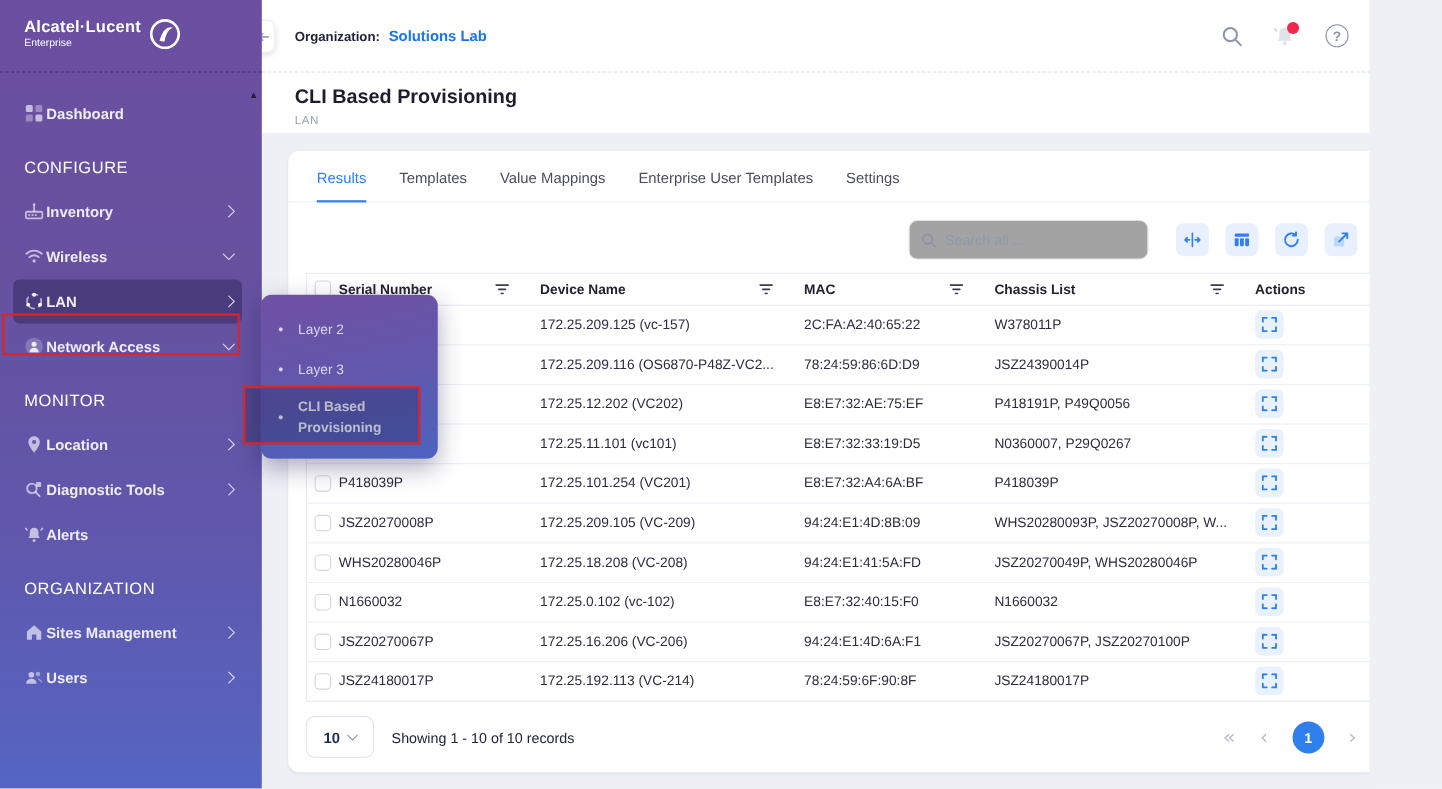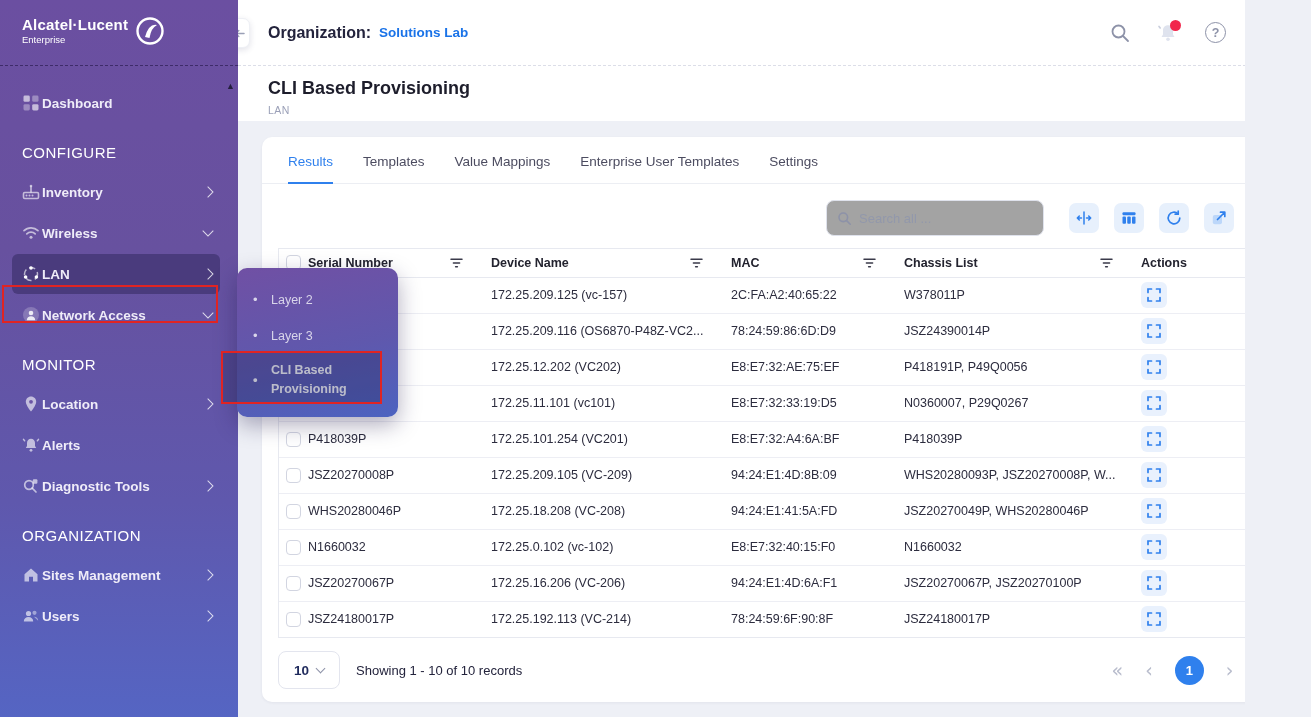--- a/index.html
+++ b/index.html
@@ -29,21 +29,21 @@
   .chev.down  { transform:rotate(45deg); margin-top:-4px; }
   .chev.none  { visibility:hidden; }
 
   
   .main { position:absolute; left:238px; top:0; width:1073px; height:717px; }
   .topbar { position:relative; height:66px; background:#fff; border-bottom:1px dashed #dcdee8;
     display:flex; align-items:center; padding:0 22px 0 30px; }
   .collapse-btn { position:absolute; left:-12px; top:18px; width:24px; height:30px; background:#fff;
     border:1px solid #eef0f5; border-radius:7px; box-shadow:0 2px 6px rgba(40,40,90,.14);
     display:flex; align-items:center; justify-content:center; color:#9aa0b6; cursor:pointer; }
-  .org-label { font-size:16px; font-weight:bold; color:#23233c; }
+  .org-label { font-size:12px; font-weight:bold; color:#23233c; }
   .org-value { font-size:13.5px; font-weight:bold; color:#1a73e8; margin-left:8px; cursor:pointer; }
   .top-icons { margin-left:auto; display:flex; align-items:center; gap:26px; }
   .ticon { width:22px; height:22px; color:#8d92a8; position:relative; cursor:pointer; }
   .ticon svg { width:22px; height:22px; display:block; }
   .bell-wrap { position:relative; }
   .bell-dot { position:absolute; right:-2px; top:-2px; width:11px; height:11px; border-radius:50%;
     background:#f1274c; }
   .help-circle { width:21px; height:21px; border:1.7px solid #8d92a8; border-radius:50%;
     display:flex; align-items:center; justify-content:center; font-size:12.5px; font-weight:bold; color:#8d92a8; cursor:pointer; }
   .avatar { width:37px; height:37px; border-radius:10px; background:#e7e1f6; color:#7b5cd6;
@@ -216,40 +216,40 @@
               <path d="M9 1.5 C6 1.5 3.8 3.9 3.8 6.8 C3.8 10.6 9 16.5 9 16.5 C9 16.5 14.2 10.6 14.2 6.8 C14.2 3.9 12 1.5 9 1.5 Z" fill="currentColor"></path>
               <circle cx="9" cy="6.8" r="1.9" fill="#6b55a5"></circle>
             </svg>
         </span>
         <span>Location</span>
         <span class="chev right"></span>
       </div>
 
       <div class="nav-item">
         <span class="nv-icon">
+          <svg viewBox="0 0 18 18" fill="none" stroke="currentColor" stroke-width="1.7">
+              <circle cx="7" cy="8" r="4.3"></circle>
+              <path d="M10.2 11.2 L14 15" stroke-linecap="round"></path>
+              <rect x="10.8" y="2.2" width="4.6" height="4.6" rx="1" fill="currentColor" stroke="none"></rect>
+            </svg>
+        </span>
+        <span>Diagnostic Tools</span>
+        <span class="chev right"></span>
+      </div>
+
+      <div class="nav-item">
+        <span class="nv-icon">
           <svg viewBox="0 0 18 18" fill="none" stroke="currentColor" stroke-width="1.5">
               <path d="M9 2.8 C6.6 2.8 5 4.6 5 7 V10 L3.8 12 H14.2 L13 10 V7 C13 4.6 11.4 2.8 9 2.8 Z" fill="currentColor" stroke="none"></path>
               <circle cx="9" cy="14.3" r="1.4" fill="currentColor" stroke="none"></circle>
               <path d="M2.6 4.8 L1.5 3.4 M15.4 4.8 L16.5 3.4" stroke-linecap="round"></path>
             </svg>
         </span>
         <span>Alerts</span>
         <span class="chev none"></span>
-      </div>
-
-      <div class="nav-item">
-        <span class="nv-icon">
-          <svg viewBox="0 0 18 18" fill="none" stroke="currentColor" stroke-width="1.7">
-              <circle cx="7" cy="8" r="4.3"></circle>
-              <path d="M10.2 11.2 L14 15" stroke-linecap="round"></path>
-              <rect x="10.8" y="2.2" width="4.6" height="4.6" rx="1" fill="currentColor" stroke="none"></rect>
-            </svg>
-        </span>
-        <span>Diagnostic Tools</span>
-        <span class="chev right"></span>
       </div>
 
       <div class="nav-section-header">ORGANIZATION</div>
 
       <div class="nav-item">
         <span class="nv-icon">
           <svg viewBox="0 0 18 18">
               <path d="M2.5 8.2 L9 2.5 L15.5 8.2 V15.5 H11 V10.8 H7 V15.5 H2.5 Z" fill="currentColor"></path>
             </svg>
         </span>

